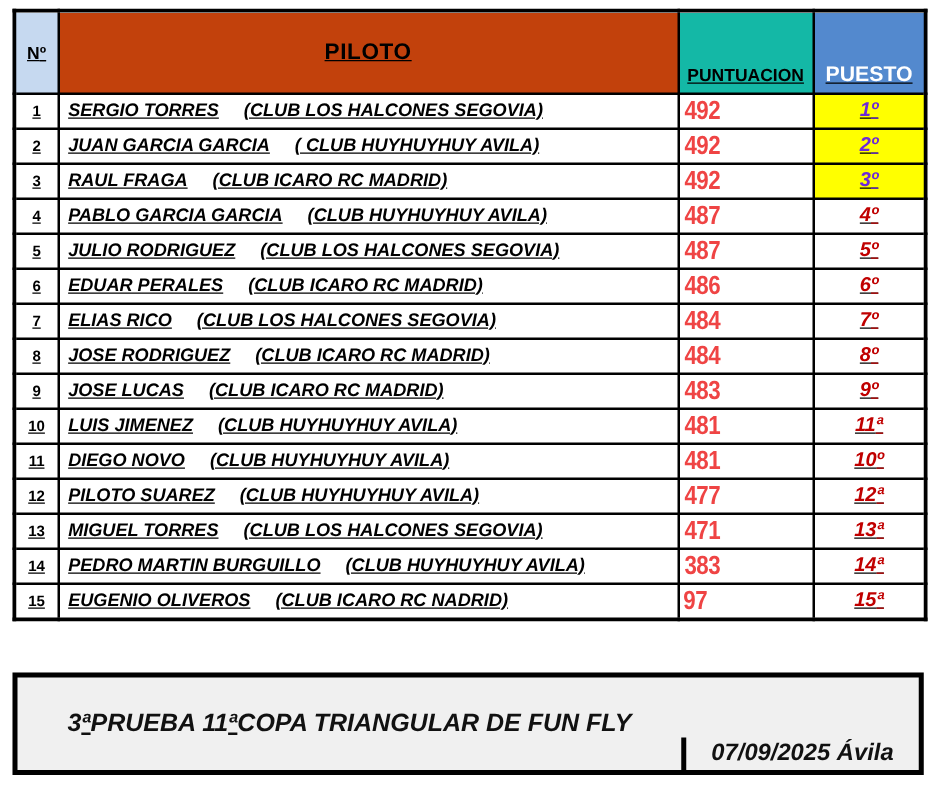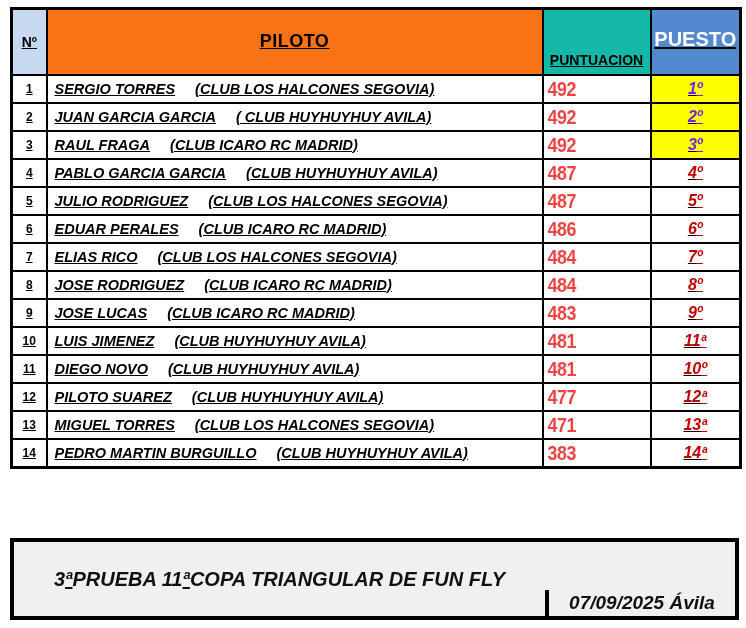--- a/index.html
+++ b/index.html
@@ -15,30 +15,30 @@
   }
   .results-table th,.results-table td{
     border:2px solid #000;box-sizing:border-box;overflow:hidden;
     white-space:nowrap;
   }
   th.h-num{
     width:35px;background:#C6D9F0;font-size:14px;font-weight:700;
     text-align:center;vertical-align:middle;height:66px;
   }
   th.h-pilot{
-    width:496px;background:#f97316;font-size:18px;font-weight:700;
+    width:496px;background:#c2410c;font-size:18px;font-weight:700;
     text-align:center;vertical-align:middle;letter-spacing:.5px;
   }
   th.h-score{
     width:108px;background:#14b8a6;font-size:14px;font-weight:700;
     text-align:center;vertical-align:bottom;padding-bottom:6px;
   }
   th.h-place{
-    width:90px;background:#5389CE;color:#fff;font-size:20px;font-weight:700;
-    text-align:center;vertical-align:bottom;padding-bottom:23px;
+    width:90px;background:#5389CE;color:#fff;font-size:17px;font-weight:700;
+    text-align:center;vertical-align:bottom;padding-bottom:4px;
   }
   td{height:28px;vertical-align:middle;}
   td.c-num{text-align:center;font-size:12px;font-weight:700;}
   td.c-pilot{
     padding-left:7px;font-style:italic;font-weight:700;font-size:14.5px;
   }
   td.c-pilot .club{margin-left:20px;margin-top:25px;}
   td.c-score{text-align:left;color:#ef4444;}
   td.c-score .score-text{
     display:inline-block;font-weight:700;font-size:21px;transform:scaleX(.85);
@@ -155,19 +155,25 @@
     <td class="c-pilot"><span class="name">MIGUEL TORRES</span><span class="club">(CLUB LOS HALCONES SEGOVIA)</span></td>
     <td class="c-score"><span class="score-text">471</span></td>
     <td class="c-place">13<span class="ord">ª</span></td>
   </tr>
       <tr>
     <td class="c-num">14</td>
     <td class="c-pilot"><span class="name">PEDRO MARTIN BURGUILLO</span><span class="club">(CLUB HUYHUYHUY AVILA)</span></td>
     <td class="c-score"><span class="score-text">383</span></td>
     <td class="c-place">14<span class="ord">ª</span></td>
   </tr>
+      <tr>
+    <td class="c-num">15</td>
+    <td class="c-pilot"><span class="name">EUGENIO OLIVEROS</span><span class="club">(CLUB ICARO RC NADRID)</span></td>
+    <td class="c-score"><span class="score-text">97</span></td>
+    <td class="c-place">15<span class="ord">ª</span></td>
+  </tr>
     </tbody>
 </table>
 
 <div class="footer">
   <div class="footer-left">3<span class="ord">ª</span> PRUEBA 11<span class="ord">ª</span> COPA TRIANGULAR DE FUN FLY</div>
   <div class="footer-right">07/09/2025 Ávila</div>
 </div>
 
 </body></html>

